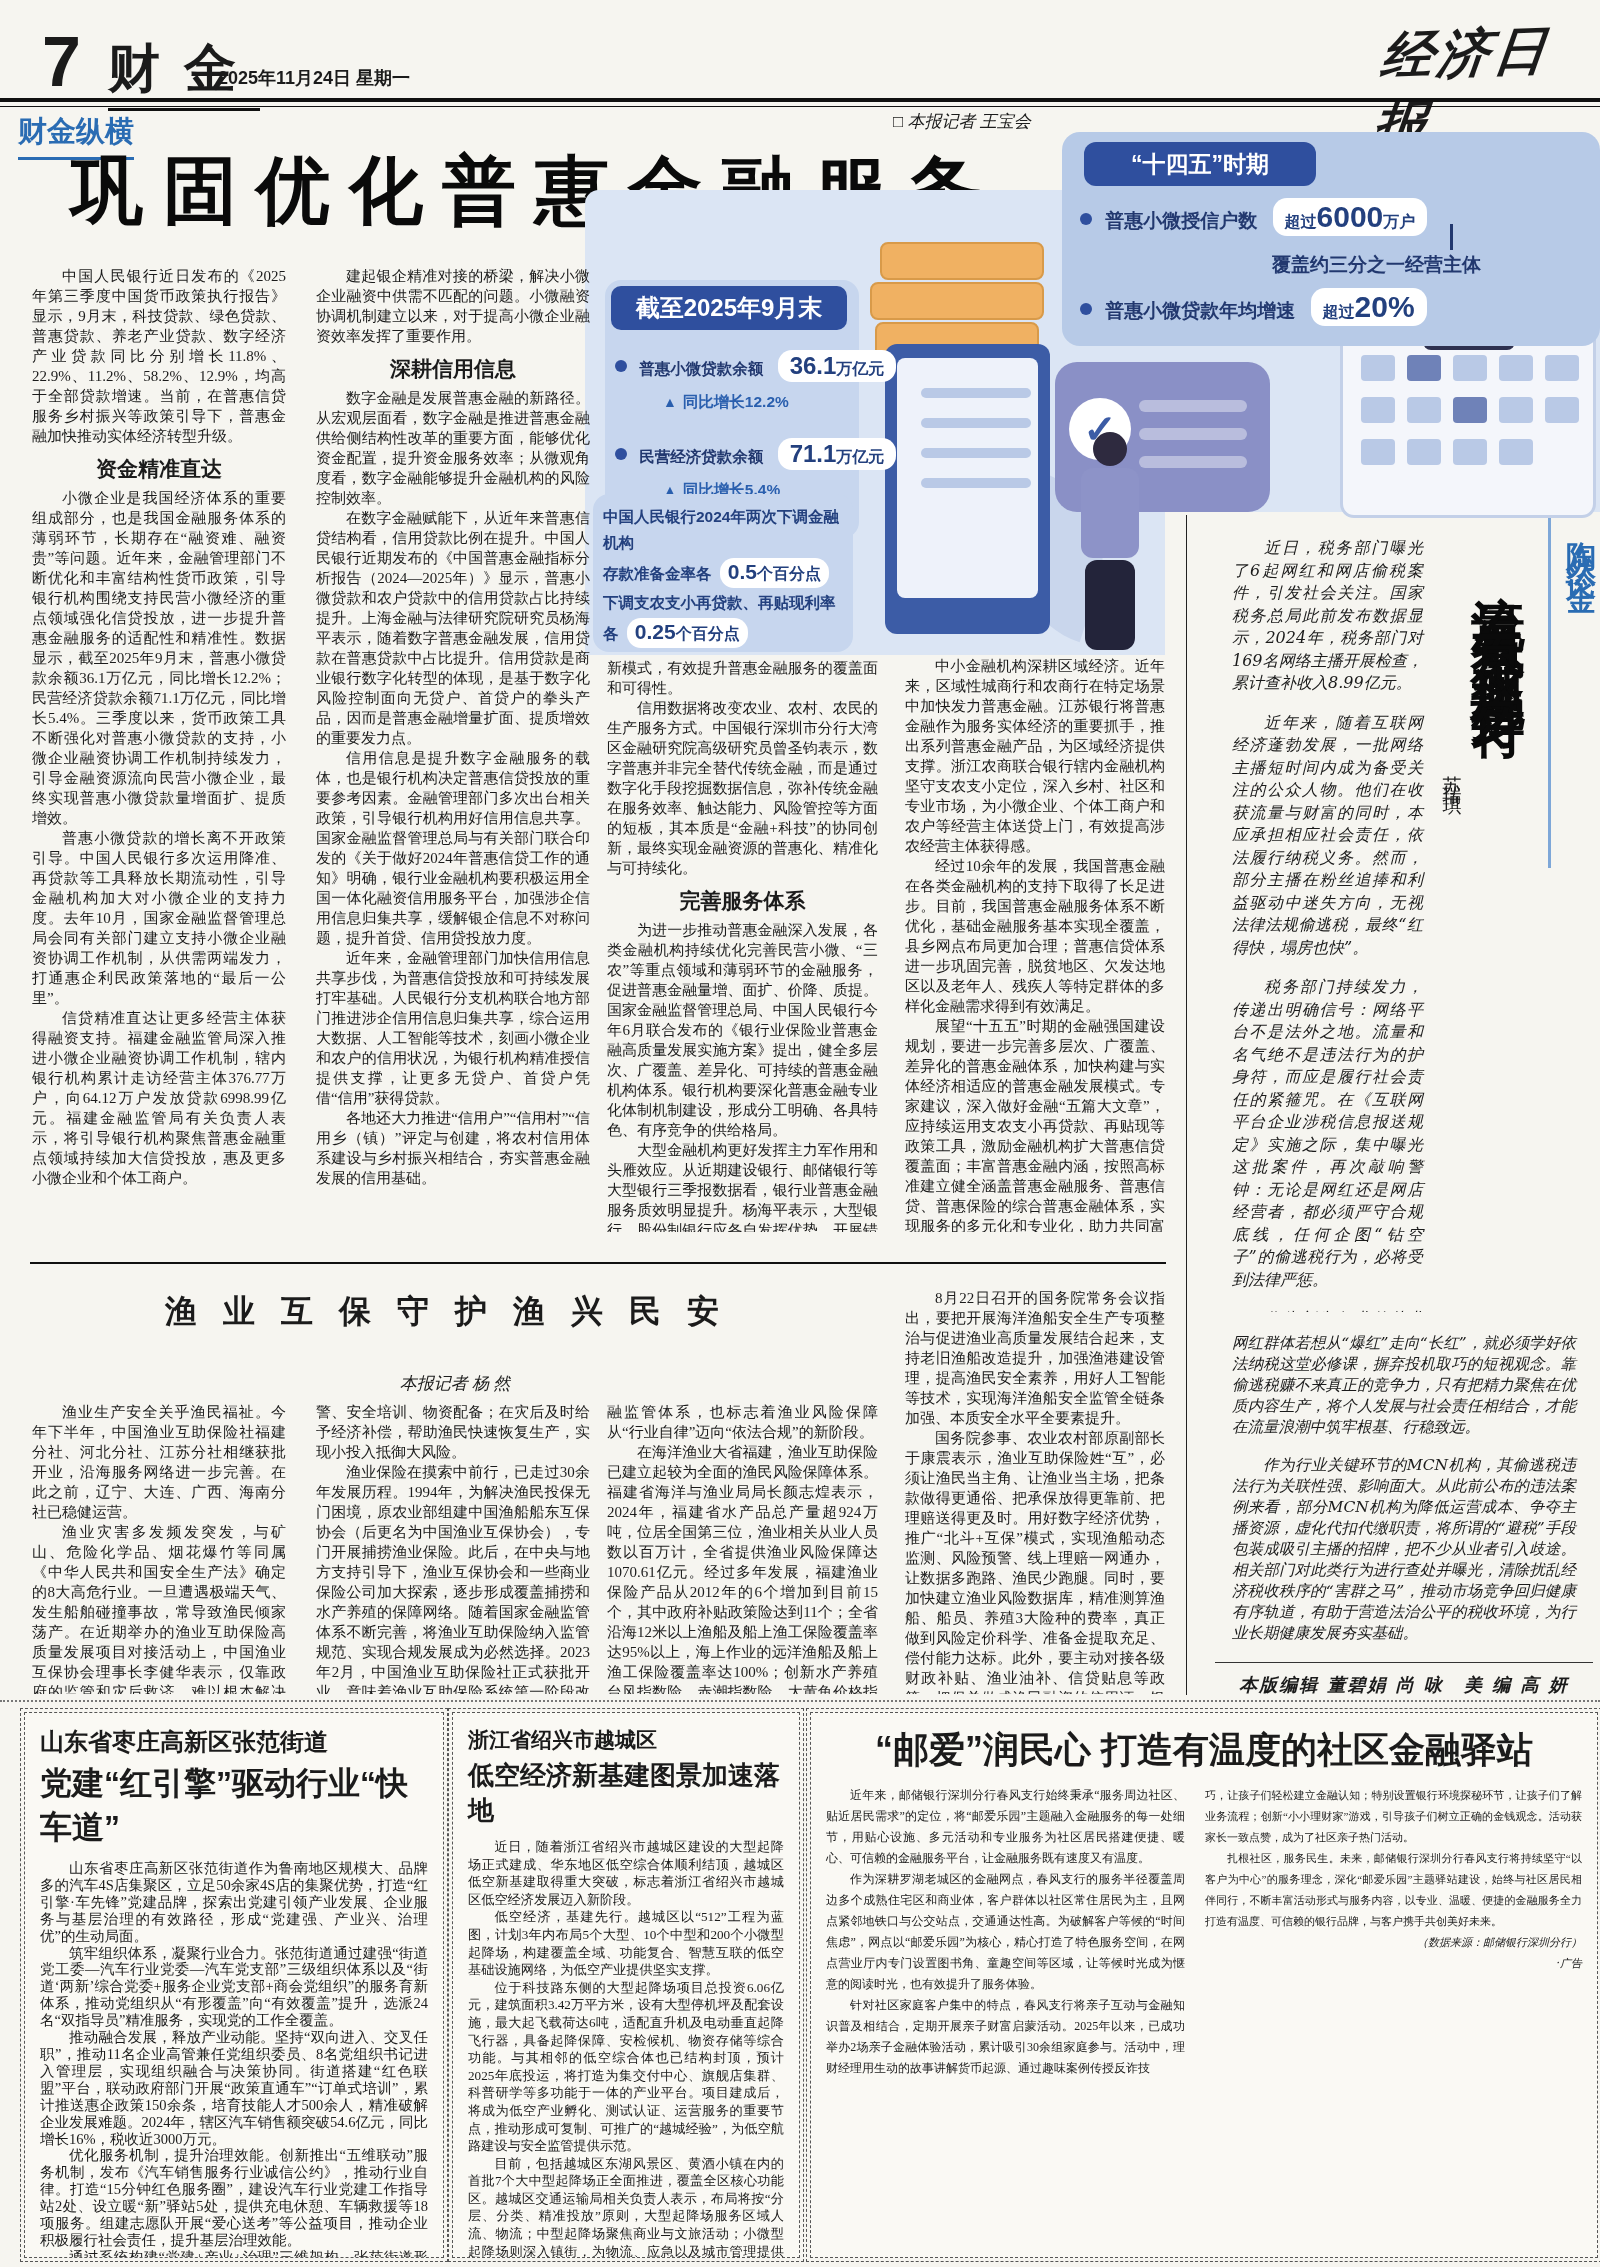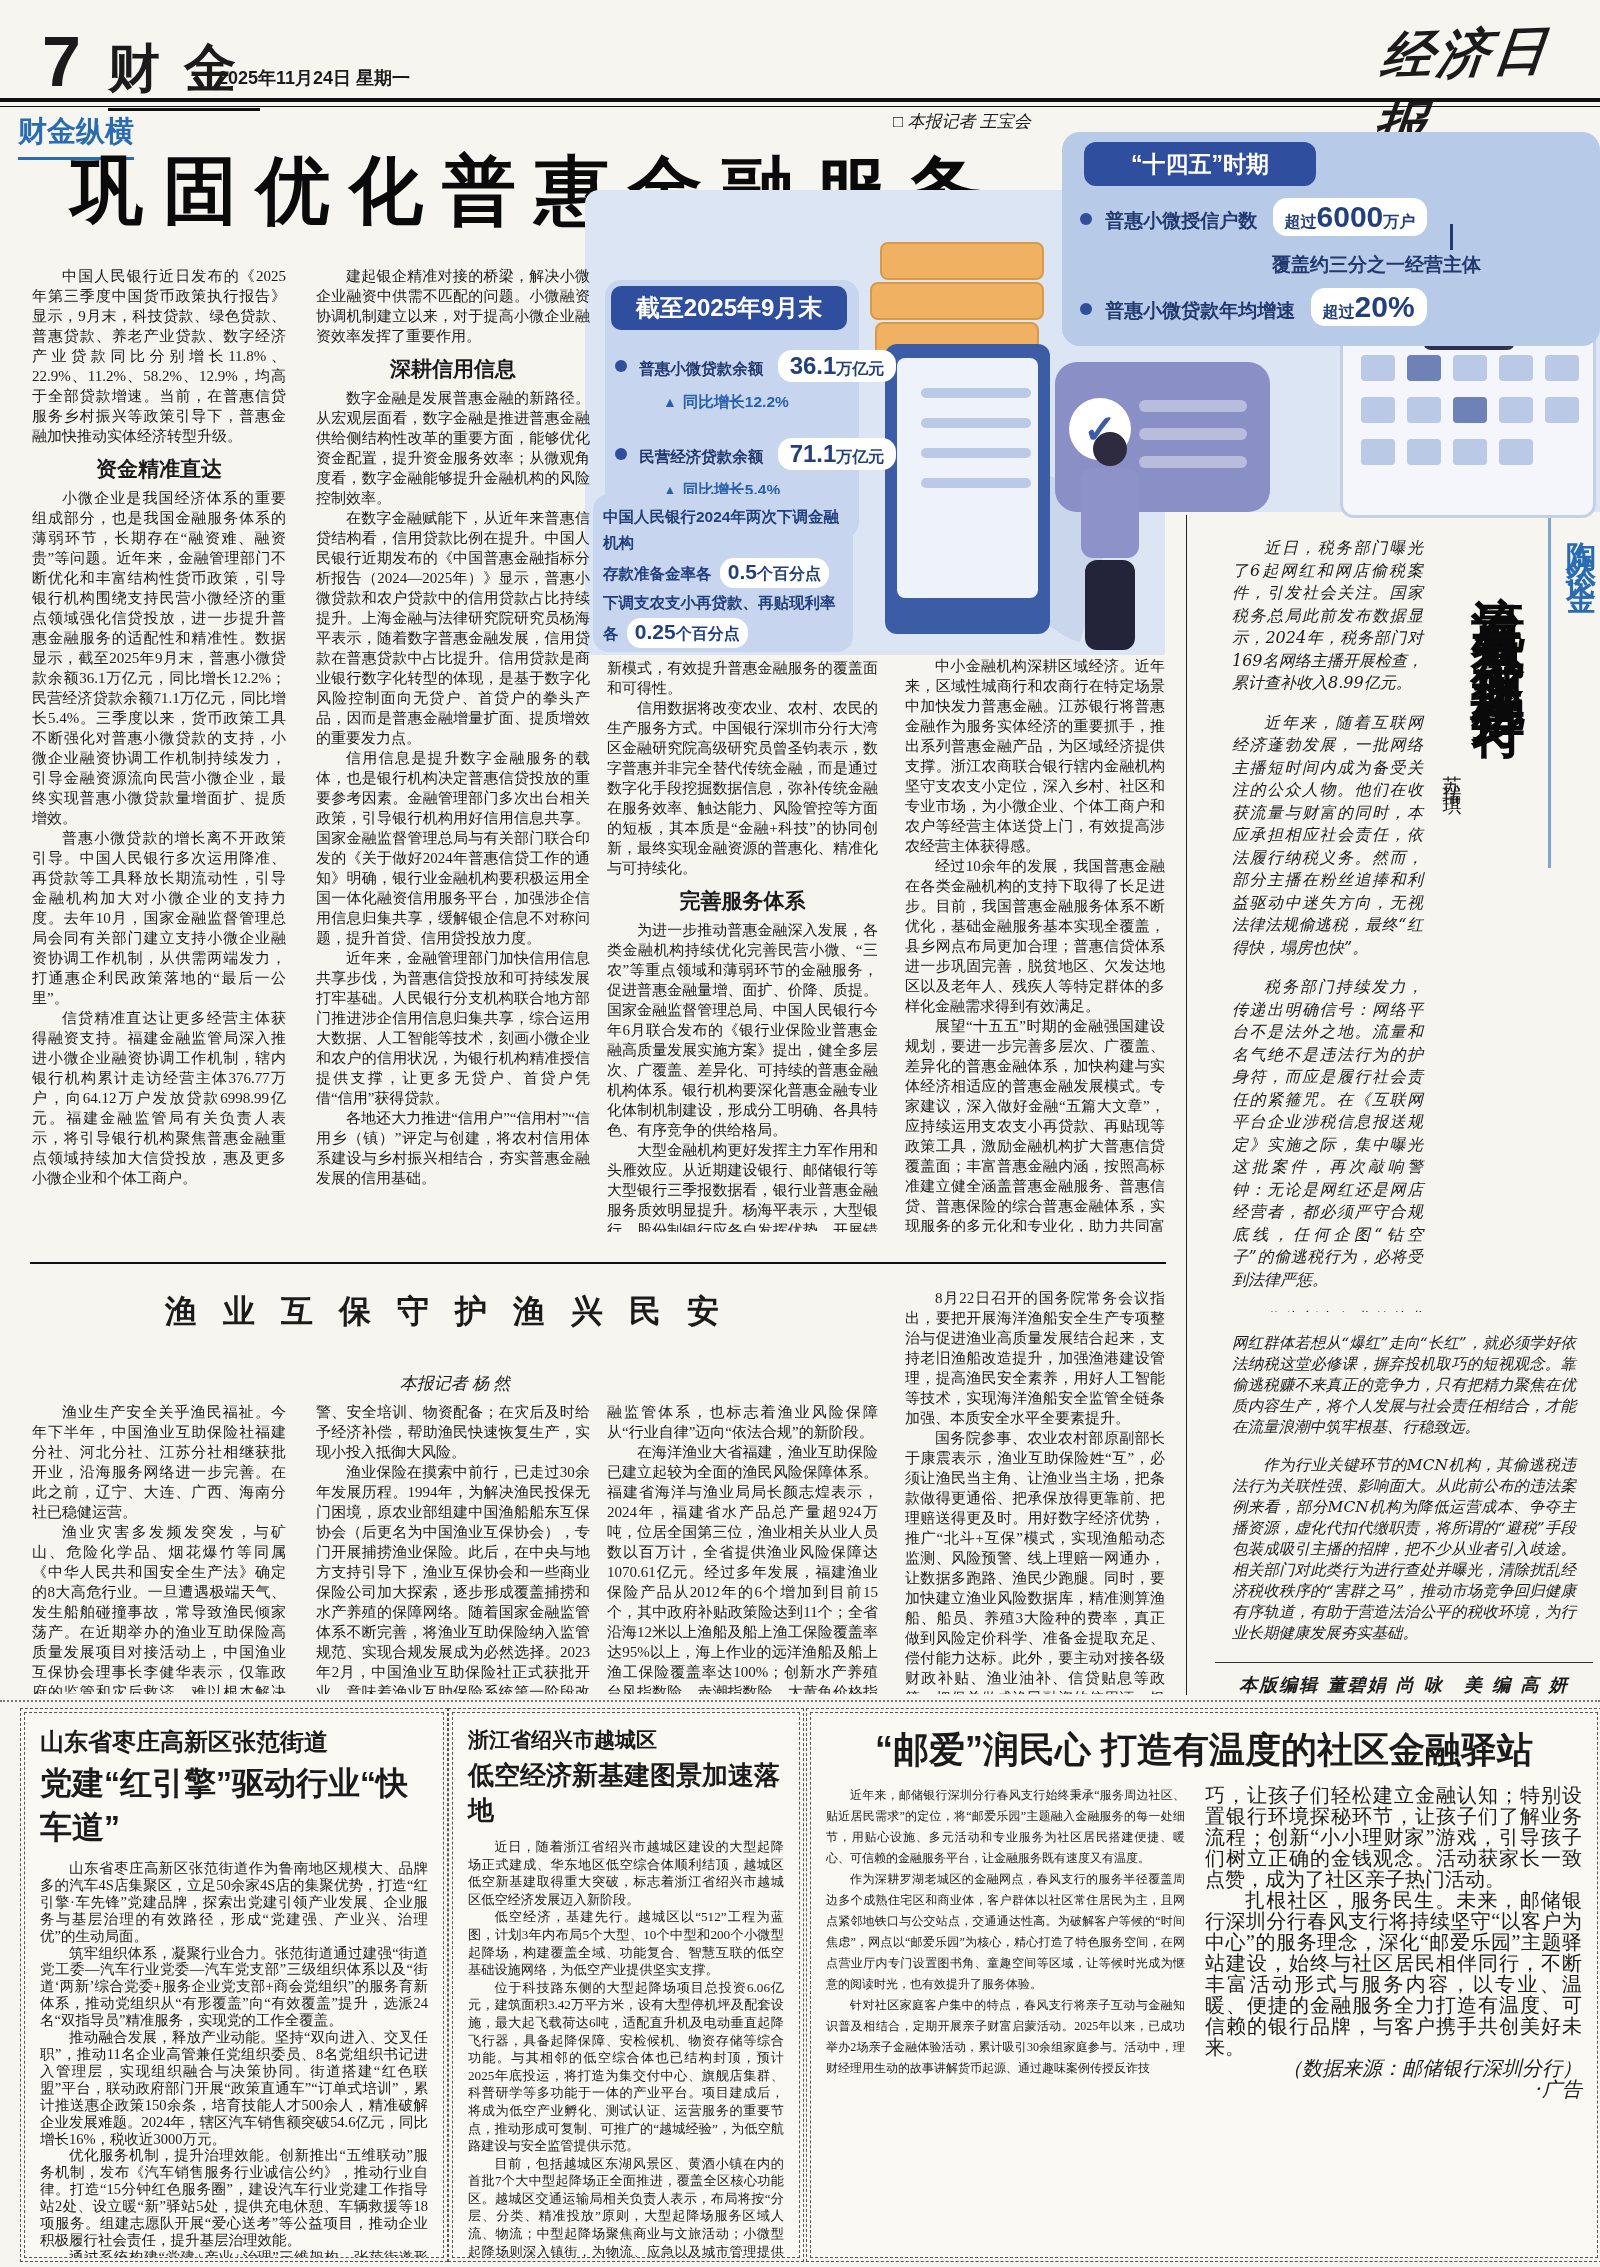--- a/index.html
+++ b/index.html
@@ -311,21 +311,21 @@
   </div>
 
   <div class="abs adbox" style="left:810px;top:1712px;width:788px;height:546px;">
     <p class="btitle" style="font-size:36px;text-align:center;">“邮爱”润民心 打造有温度的社区金融驿站</p>
     <div class="b3cols">
       <div class="bbody" style="width:360px;font-size:12px;line-height:21px;">
         <p>近年来，邮储银行深圳分行春风支行始终秉承“服务周边社区、贴近居民需求”的定位，将“邮爱乐园”主题融入金融服务的每一处细节，用贴心设施、多元活动和专业服务为社区居民搭建便捷、暖心、可信赖的金融服务平台，让金融服务既有速度又有温度。</p>
         <p>作为深耕罗湖老城区的金融网点，春风支行的服务半径覆盖周边多个成熟住宅区和商业体，客户群体以社区常住居民为主，且网点紧邻地铁口与公交站点，交通通达性高。为破解客户等候的“时间焦虑”，网点以“邮爱乐园”为核心，精心打造了特色服务空间，在网点营业厅内专门设置图书角、童趣空间等区域，让等候时光成为惬意的阅读时光，也有效提升了服务体验。</p>
         <p>针对社区家庭客户集中的特点，春风支行将亲子互动与金融知识普及相结合，定期开展亲子财富启蒙活动。2025年以来，已成功举办2场亲子金融体验活动，累计吸引30余组家庭参与。活动中，理财经理用生动的故事讲解货币起源、通过趣味案例传授反诈技</p>
       </div>
-      <div class="bbody" style="width:378px;font-size:20px;line-height:21px;">
+      <div class="bbody" style="width:378px;font-size:11px;line-height:21px;">
         <p style="text-indent:0;">巧，让孩子们轻松建立金融认知；特别设置银行环境探秘环节，让孩子们了解业务流程；创新“小小理财家”游戏，引导孩子们树立正确的金钱观念。活动获家长一致点赞，成为了社区亲子热门活动。</p>
         <p>扎根社区，服务民生。未来，邮储银行深圳分行春风支行将持续坚守“以客户为中心”的服务理念，深化“邮爱乐园”主题驿站建设，始终与社区居民相伴同行，不断丰富活动形式与服务内容，以专业、温暖、便捷的金融服务全力打造有温度、可信赖的银行品牌，与客户携手共创美好未来。</p>
         <p class="sig" style="font-family:'DejaVu Serif',serif;font-style:italic;">（数据来源：邮储银行深圳分行）</p>
         <p class="adword">·广告</p>
       </div>
     </div>
   </div>
 
 </div>
 

